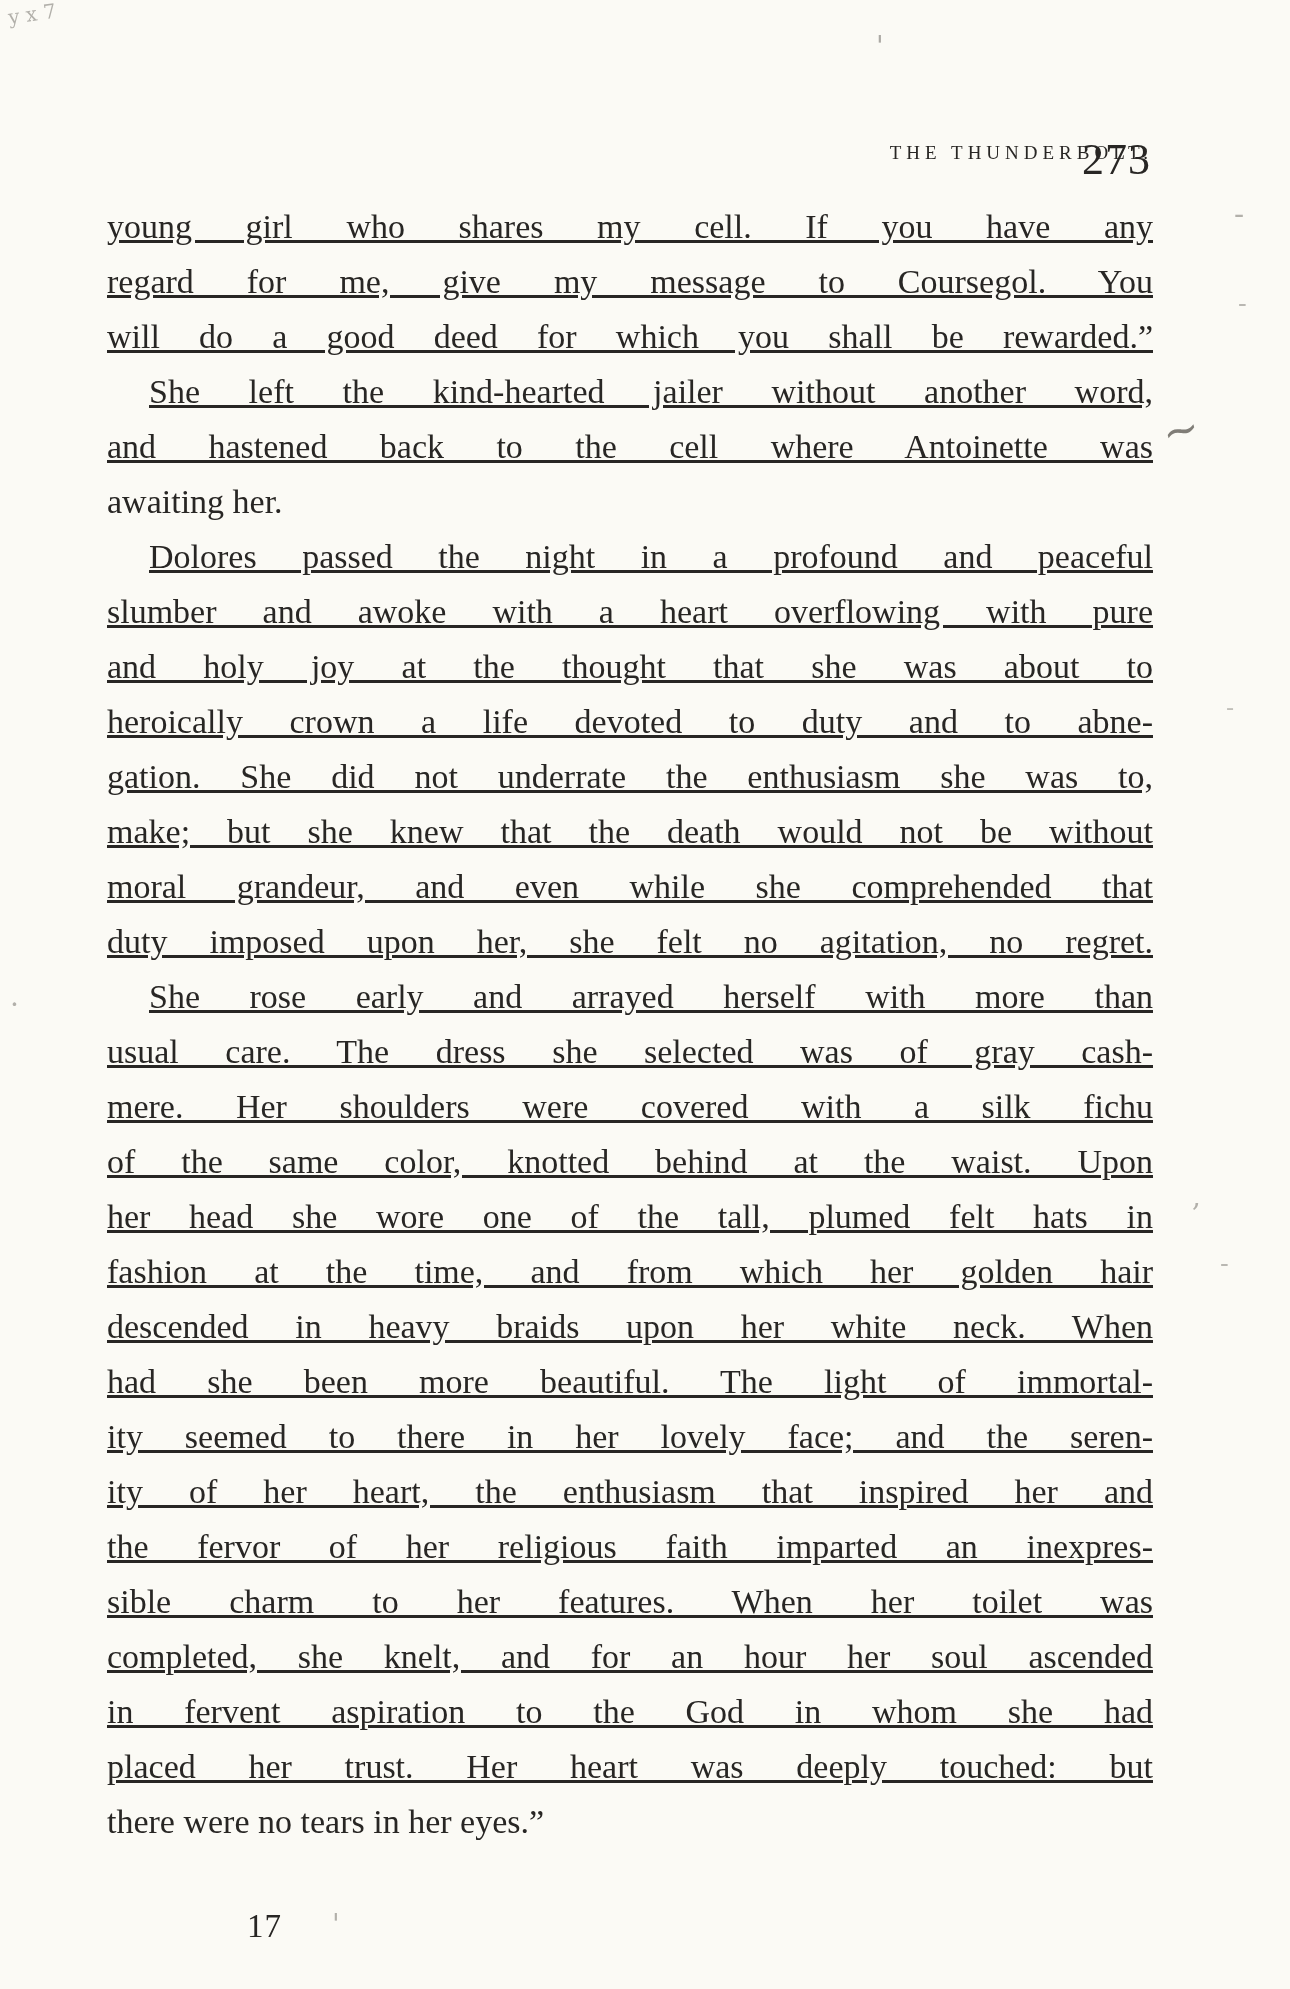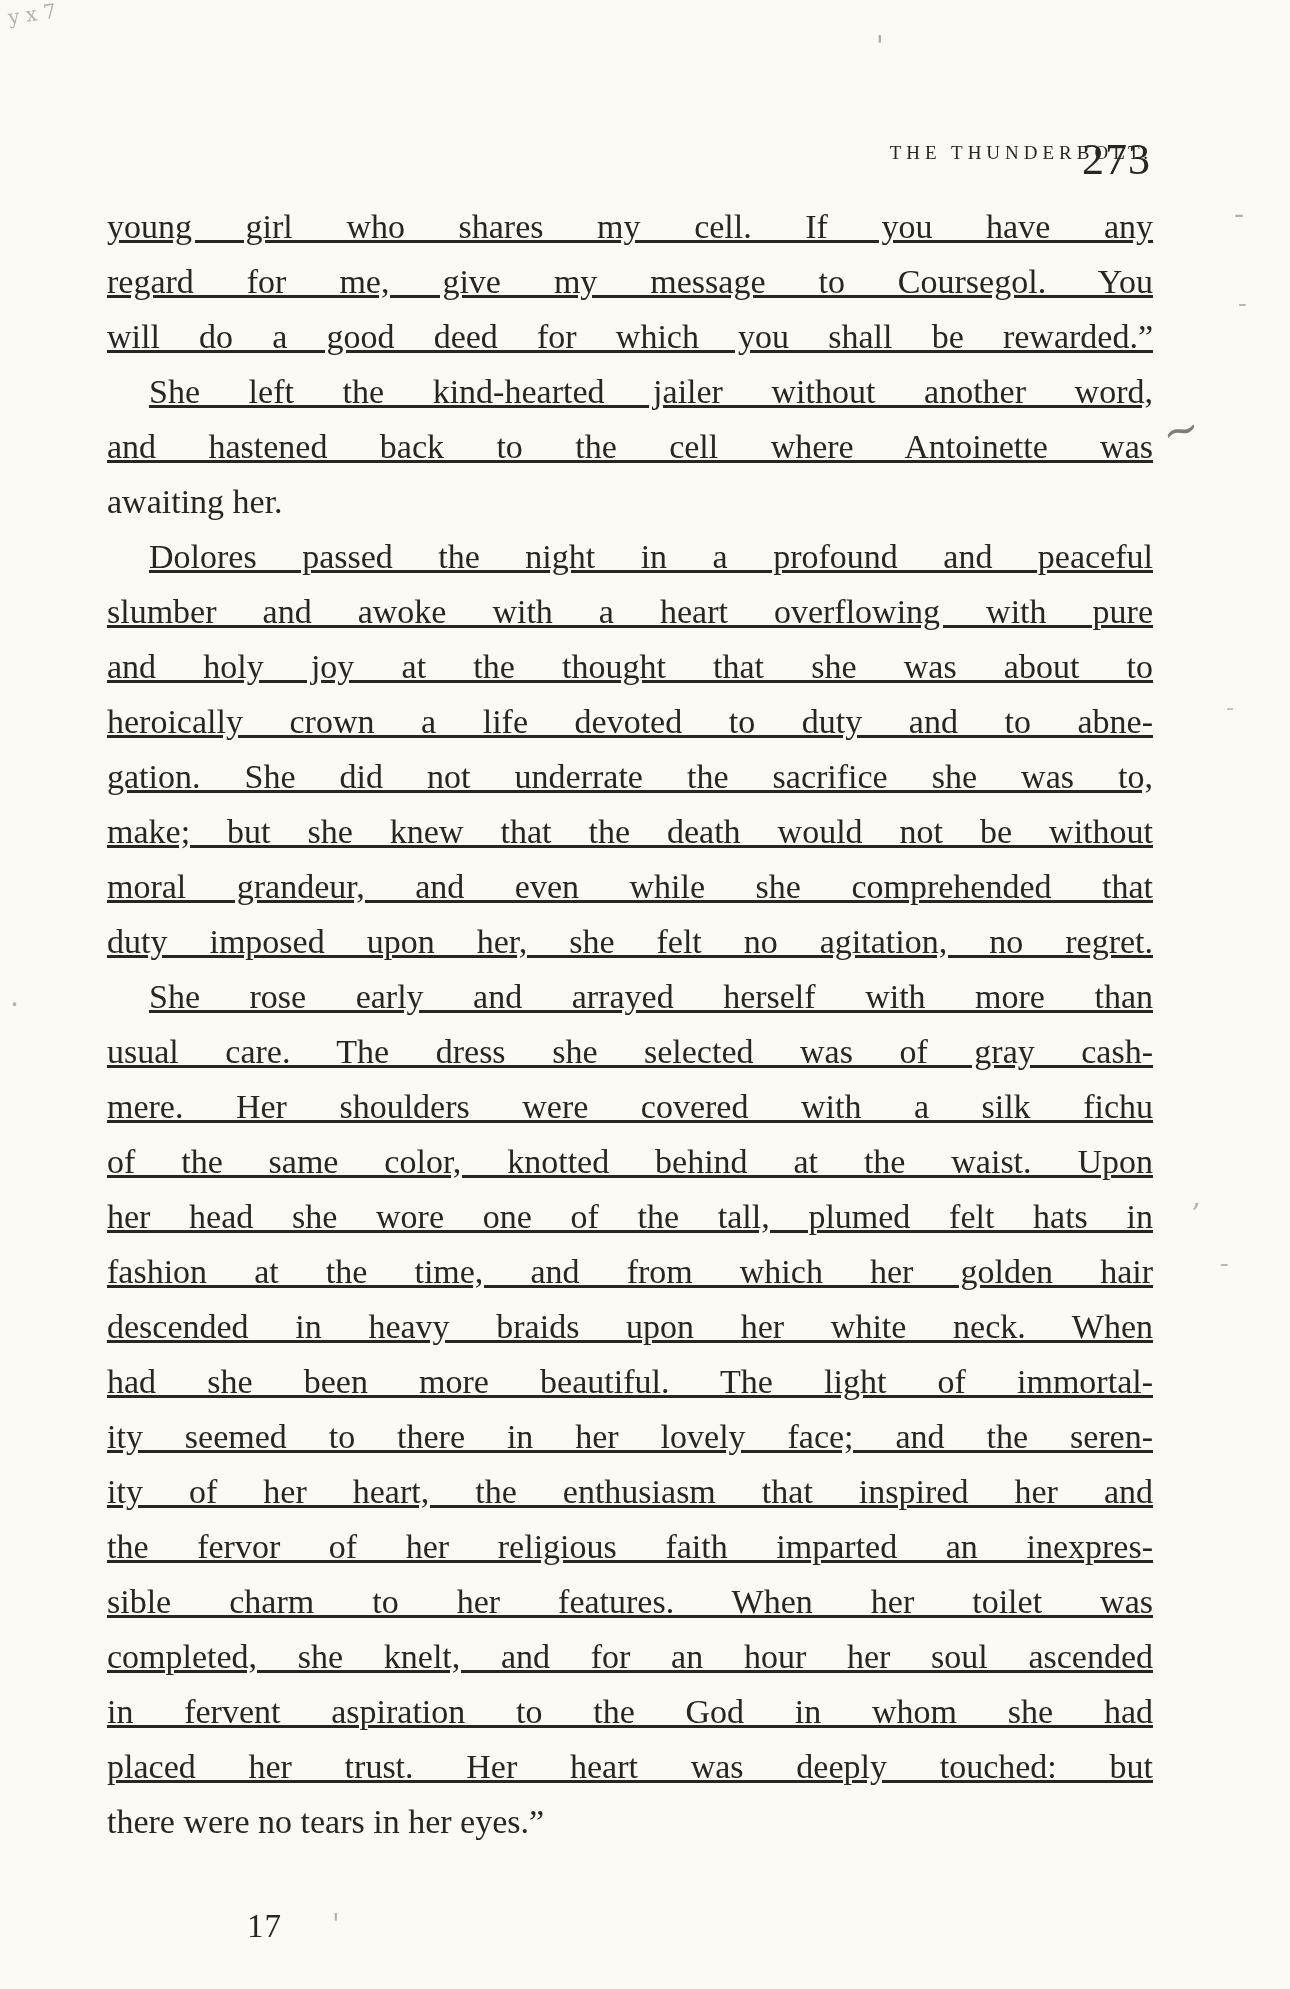--- a/index.html
+++ b/index.html
@@ -95,21 +95,21 @@
       <div class="paragraph">
         <div class="line fill indent">She left the kind-hearted jailer without another word,</div>
         <div class="line fill">and hastened back to the cell where Antoinette was</div>
         <div class="line">awaiting her.</div>
       </div>
       <div class="paragraph">
         <div class="line fill indent">Dolores passed the night in a profound and peaceful</div>
         <div class="line fill">slumber and awoke with a heart overflowing with pure</div>
         <div class="line fill">and holy joy at the thought that she was about to</div>
         <div class="line fill">heroically crown a life devoted to duty and to abne-</div>
-        <div class="line fill">gation.  She did not underrate the sacrifice she was to,</div>
+        <div class="line fill">gation.  She did not underrate the enthusiasm she was to,</div>
         <div class="line fill">make; but she knew that the death would not be without</div>
         <div class="line fill">moral grandeur, and even while she comprehended that</div>
         <div class="line fill">duty imposed upon her, she felt no agitation, no regret.</div>
       </div>
       <div class="paragraph">
         <div class="line fill indent">She rose early and arrayed herself with more than</div>
         <div class="line fill">usual care.  The dress she selected was of gray cash-</div>
         <div class="line fill">mere.  Her shoulders were covered with a silk fichu</div>
         <div class="line fill">of the same color, knotted behind at the waist.  Upon</div>
         <div class="line fill">her head she wore one of the tall, plumed felt hats in</div>

